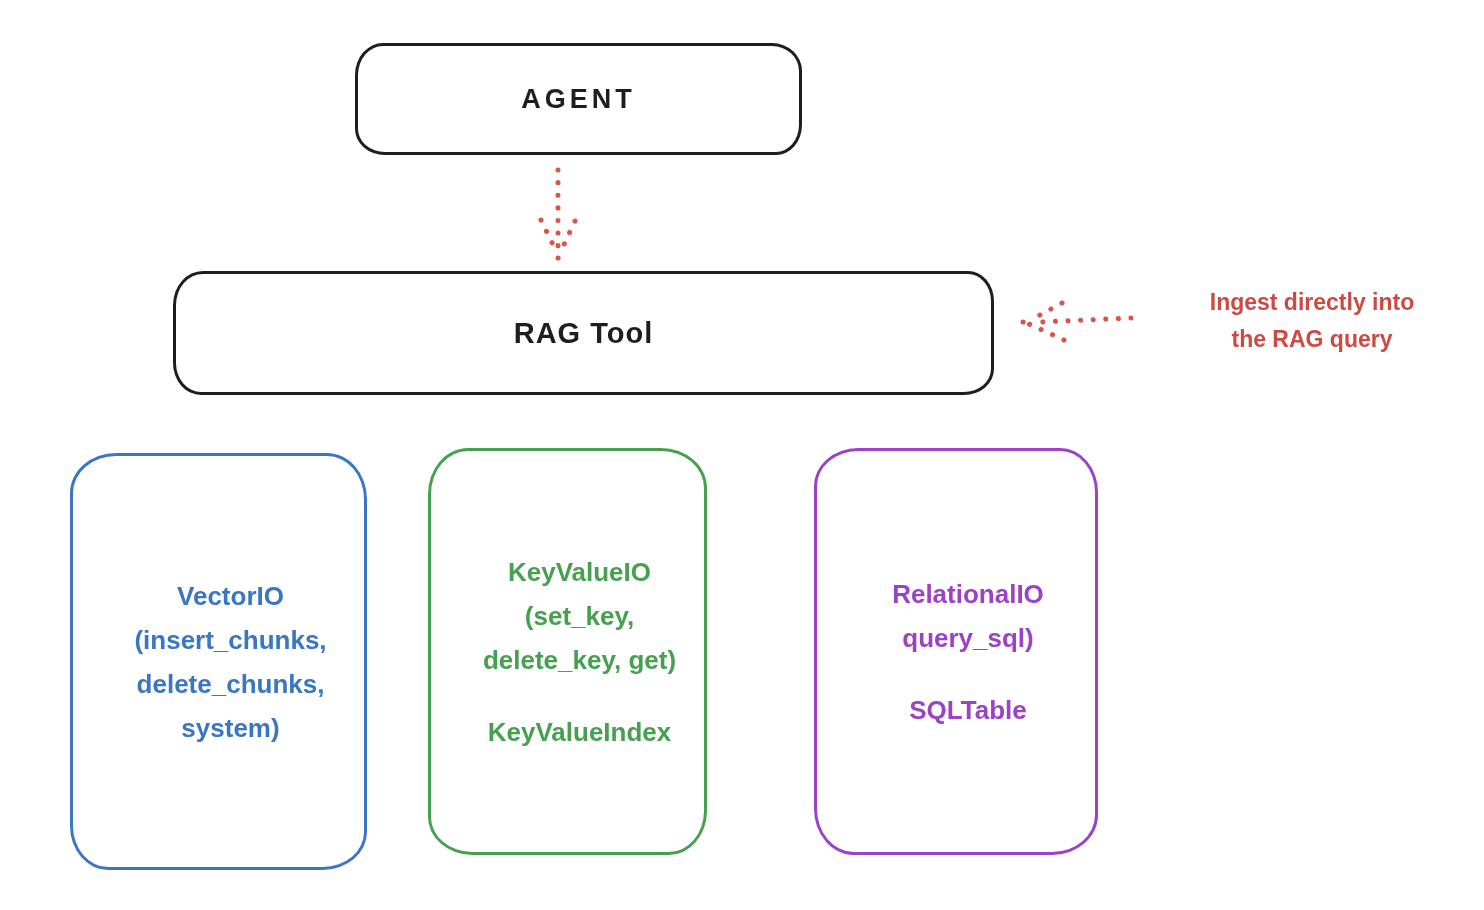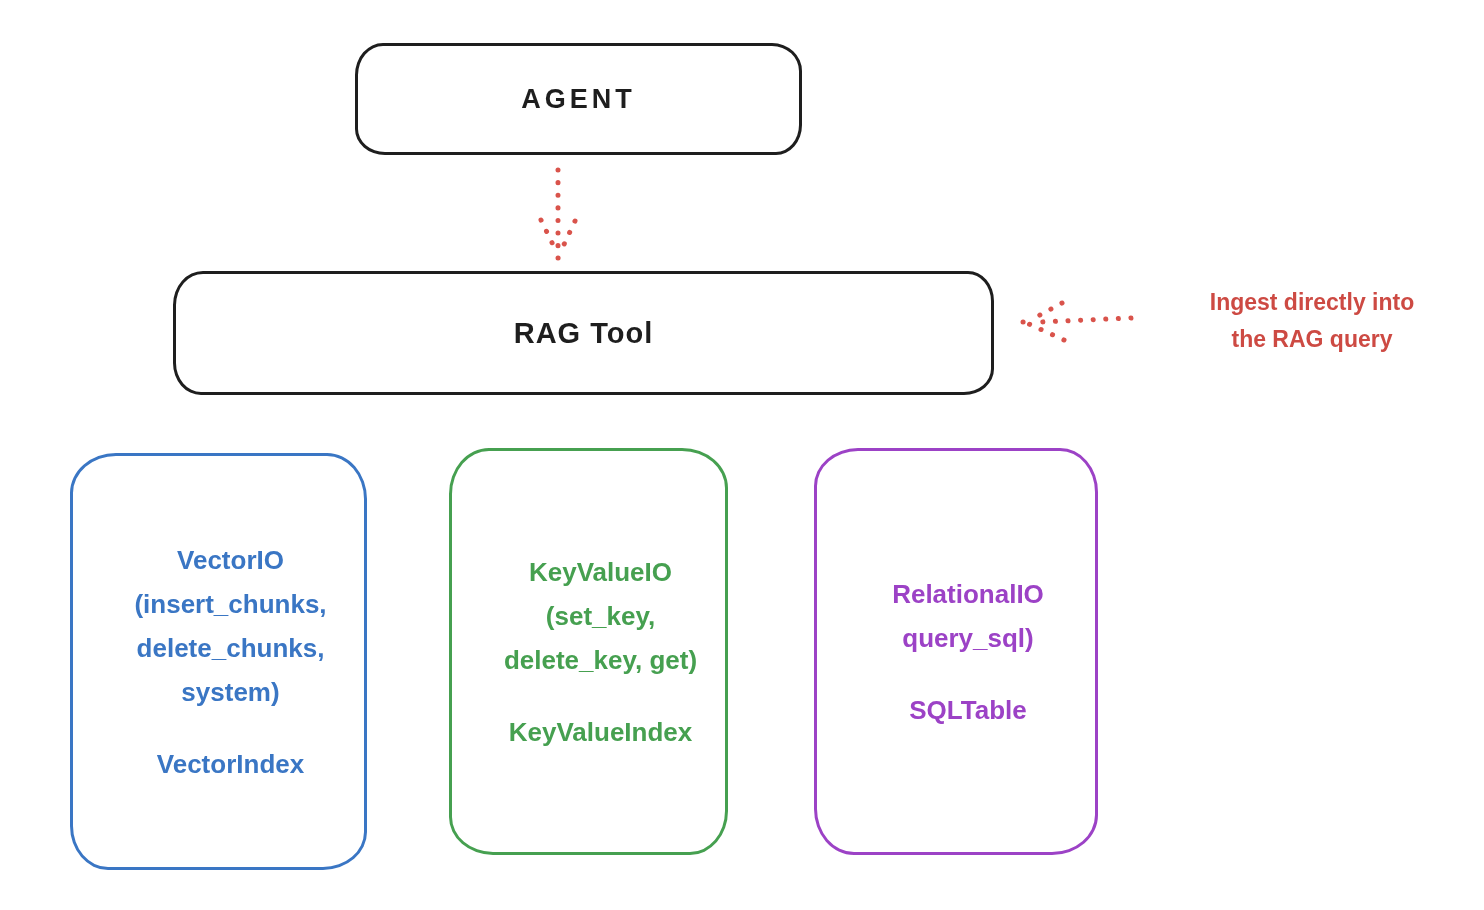--- a/index.html
+++ b/index.html
@@ -63,21 +63,20 @@
     left: 70px; top: 453px;
     width: 297px; height: 417px;
     border-color: #3a76c4; color: #3a76c4;
     border-radius: 46px 40px 44px 38px / 40px 46px 38px 44px;
   }
   .card-green {
     left: 428px; top: 448px;
     width: 279px; height: 407px;
     border-color: #46a050; color: #46a050;
     border-radius: 40px 46px 38px 44px / 46px 40px 44px 38px;
-    margin-left: 21px;
   }
   .card-purple {
     left: 814px; top: 448px;
     width: 284px; height: 407px;
     border-color: #9c42c6; color: #9c42c6;
     border-radius: 44px 38px 46px 40px / 38px 44px 40px 46px;
   }
   
   .annotation {
     position: absolute;
@@ -138,21 +137,20 @@
   <div class="annotation">
     <div>Ingest directly into</div>
     <div>the RAG query</div>
   </div>
 
   <div class="card card-blue">
     <div>VectorIO</div>
     <div>(insert_chunks,</div>
     <div>delete_chunks,</div>
     <div>system)</div>
-    <div class="index-name">VectorIndex</div>
   </div>
 
   <div class="card card-green">
     <div>KeyValueIO</div>
     <div>(set_key,</div>
     <div>delete_key, get)</div>
     <div class="index-name">KeyValueIndex</div>
   </div>
 
   <div class="card card-purple">

